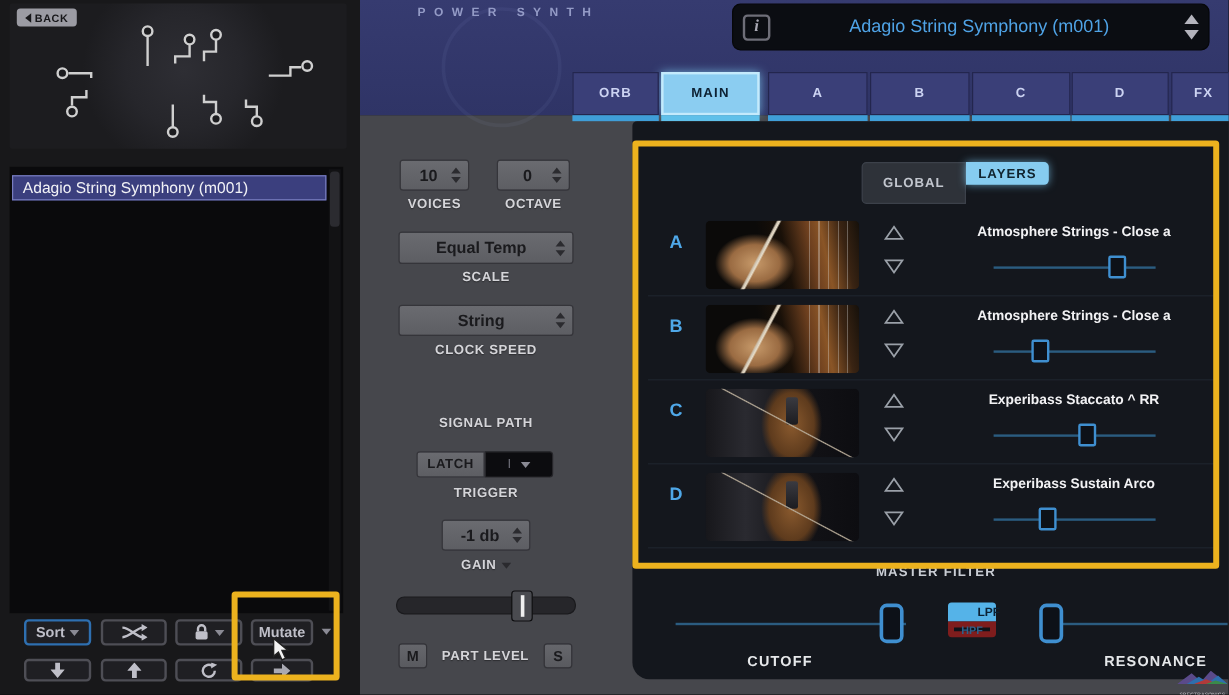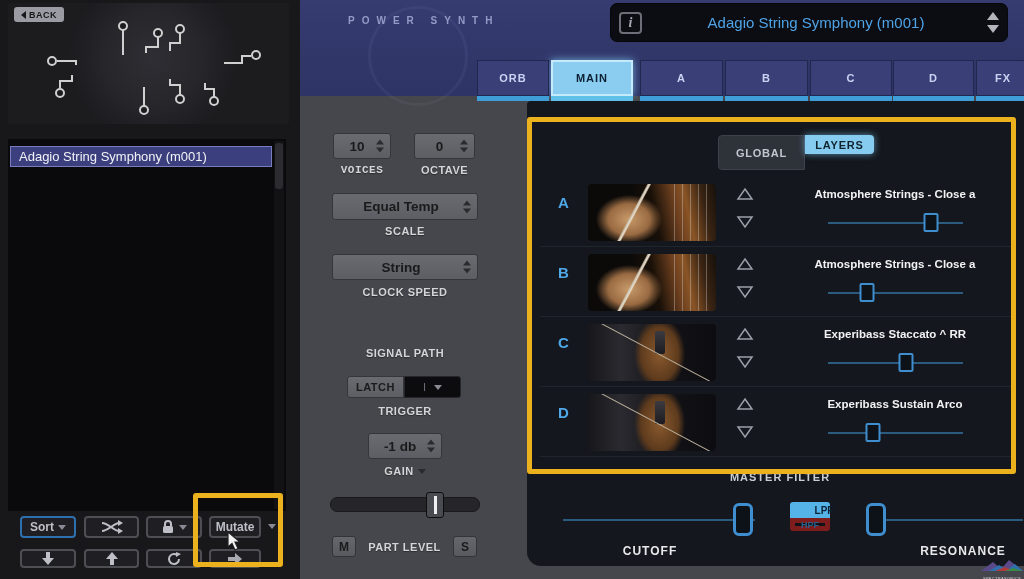--- a/index.html
+++ b/index.html
@@ -27,21 +27,21 @@
   .scroll-thumb { left:1px; top:2px; width:8px; height:46px; background:#2b2b30; border-radius:3px; }
 
   .tool-btn { background:#1f1f23; border:2px solid #4e4e55; border-radius:4px; color:#bfbfc8;
     display:flex; align-items:center; justify-content:center; font-size:12px; font-weight:bold; }
   .caret { width:0; height:0; border-left:4px solid transparent; border-right:4px solid transparent; border-top:5px solid #8a8a94; display:inline-block; }
   .caret.dark { border-top-color:#2a2a2e; }
 
   
   .topbar { left:300px; top:0; width:724px; height:96px;
     background:linear-gradient(180deg,#363b70 0%, #2f3466 100%); }
-  .brand { left:348px; top:15px; width:170px; color:#949bc6; font-size:10px; font-weight:bold; letter-spacing:7px; }
+  .brand { left:348px; top:5px; width:170px; color:#949bc6; font-size:10px; font-weight:bold; letter-spacing:7px; }
   .ring { left:368px; top:8px; width:100px; height:100px; border-radius:50%; border:3px solid rgba(160,170,220,.07); }
 
   .preset-box { left:610px; top:3px; width:398px; height:39px; background:#0b0d12; border-radius:7px; border:1px solid #060709; }
   .info-btn { left:8px; top:8px; width:23px; height:22px; border:2px solid #6e6e78; border-radius:4px;
     color:#a9a9b4; font-family:"Liberation Serif", serif; font-style:italic; font-weight:bold; font-size:14px;
     display:flex; align-items:center; justify-content:center; }
   .preset-name { left:40px; top:0; width:330px; height:37px; display:flex; align-items:center; justify-content:center;
     color:#4fa3e6; font-size:15px; }
   .tri-up { width:0; height:0; border-left:6px solid transparent; border-right:6px solid transparent; border-bottom:8px solid #b4b4bd; }
   .tri-dn { width:0; height:0; border-left:6px solid transparent; border-right:6px solid transparent; border-top:8px solid #b4b4bd; }
@@ -255,21 +255,21 @@
         <i class="d"></i>
       </span>
   </div>
   <div class="abs stepper" style="left:414px;top:133px;width:61px;height:26px;">
     <span style="margin-right:10px;">0</span>
     <span class="spin">
         <i class="u"></i>
         <i class="d"></i>
       </span>
   </div>
-  <div class="abs ctl-label" style="left:333px;top:164px;width:58px;font-family:Liberation Mono, monospace;">VOICES</div>
+  <div class="abs ctl-label" style="left:333px;top:164px;width:58px;">VOICES</div>
   <div class="abs ctl-label" style="left:414px;top:164px;width:61px;">OCTAVE</div>
 
   <div class="abs stepper" style="left:332px;top:193px;width:146px;height:27px;">
     <span style="margin-right:8px;">Equal Temp</span>
     <span class="spin">
         <i class="u"></i>
         <i class="d"></i>
       </span>
   </div>
   <div class="abs ctl-label" style="left:332px;top:225px;width:146px;">SCALE</div>

